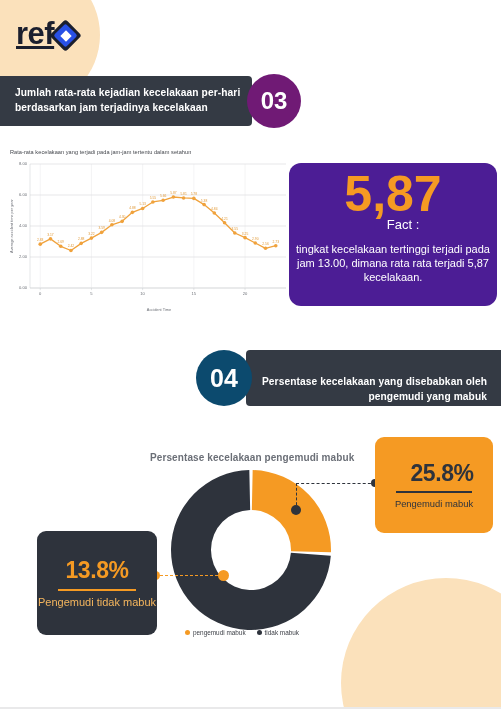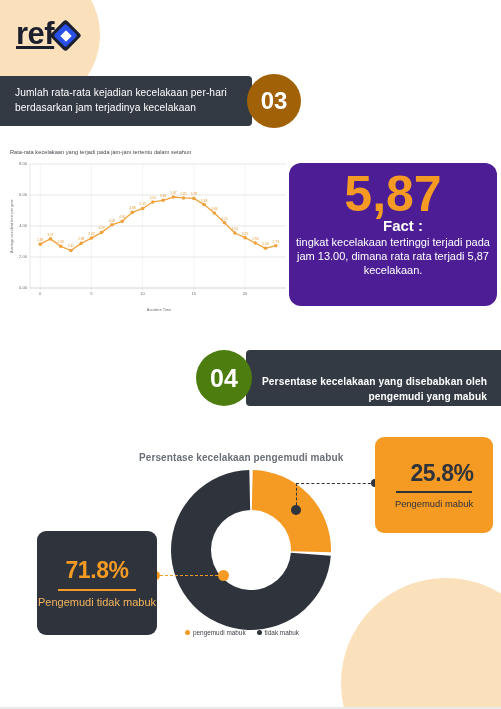--- a/index.html
+++ b/index.html
@@ -67,29 +67,29 @@
   #section-03 .bar {
     position: absolute; left: 0; top: 0;
     width: 252px; height: 50px;
     background: #343a44;
     border-radius: 0 4px 4px 0;
     display: flex; align-items: center;
   }
   #section-03 .bar .txt {
     color: #ffffff;
     font-size: 10.2px;
-    font-weight: normal;
+    font-weight: bold;
     line-height: 1.45;
     padding-left: 15px;
     letter-spacing: 0.1px;
   }
   #section-03 .badge {
     position: absolute; left: 247px; top: -2px;
     width: 54px; height: 54px;
-    background: #a16207;
+    background: #701a75;
     border-radius: 50%;
     display: flex; align-items: center; justify-content: center;
     color: #ffffff; font-size: 24px; font-weight: bold;
   }
 
   
   #linechart-card {
     position: absolute; left: 4px; top: 146px;
     width: 286px; height: 168px;
     background: #ffffff;
@@ -107,27 +107,27 @@
     background: #4c1d95;
     border-radius: 12px;
     display: flex; flex-direction: column; align-items: center;
     padding-top: 6px;
   }
   #fact-big {
     color: #f59a23; font-size: 50px; font-weight: bold;
     line-height: 1.0; letter-spacing: 0px;
   }
   #fact-label {
-    color: #ffffff; font-size: 15px; font-weight: bold;
+    color: #ffffff; font-size: 13px; font-weight: normal;
     margin-top: -2px;
     padding-left: 20px;
   }
   #fact-body {
     color: #ffffff; font-size: 11px; line-height: 1.28;
-    text-align: center; margin-top: 1px;
+    text-align: center; margin-top: 10px;
   }
 
   
   #section-04 {
     position: absolute; left: 196px; top: 350px;
     width: 305px; height: 56px;
   }
   #section-04 .bar {
     position: absolute; left: 50px; top: 0;
     width: 255px; height: 56px;
@@ -137,29 +137,29 @@
   }
   #section-04 .bar .txt {
     color: #ffffff; font-size: 10.2px; font-weight: bold;
     line-height: 1.45; text-align: right; padding-right: 14px;
     letter-spacing: 0.1px;
     margin-top: 24px;
   }
   #section-04 .badge {
     position: absolute; left: 0px; top: 0px;
     width: 56px; height: 56px;
-    background: #4d7c0f;
+    background: #0c4a6e;
     border-radius: 50%;
     display: flex; align-items: center; justify-content: center;
     color: #ffffff; font-size: 25px; font-weight: bold;
   }
 
   
   #donut-title {
-    position: absolute; left: 139px; top: 452px;
+    position: absolute; left: 150px; top: 452px;
     font-size: 10px; font-weight: bold; color: #6b6f77;
     letter-spacing: 0.1px;
     text-align: center;
   }
   #donut-svg { position: absolute; left: 168px; top: 467px; }
   #donut-legend {
     position: absolute; left: 185px; top: 629px;
     display: flex; align-items: center; gap: 11px;
     font-size: 6.4px; color: #3c3f46;
   }
@@ -366,19 +366,19 @@
   <div class="conn-dot" style="left:151px; top:571px; width:9px; height:9px; background:#f59a23;"></div>
   <div class="conn-dot" style="left:218px; top:570px; width:11px; height:11px; background:#f59a23;"></div>
 
   <div class="callout" id="callout-drunk">
     <div class="pct">25.8%</div>
     <div class="rule"></div>
     <div class="cap">Pengemudi mabuk</div>
   </div>
 
   <div class="callout" id="callout-sober">
-    <div class="pct">71.8%</div>
+    <div class="pct">13.8%</div>
     <div class="rule"></div>
     <div class="cap">Pengemudi tidak mabuk</div>
   </div>
 
   <div id="page-bottom-rule"></div>
 </div>
 
 </body></html>

